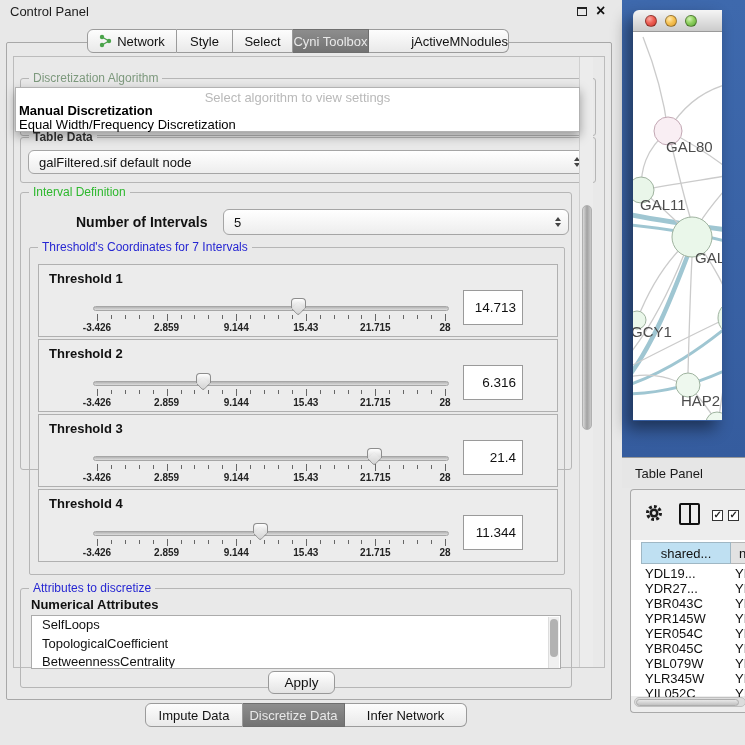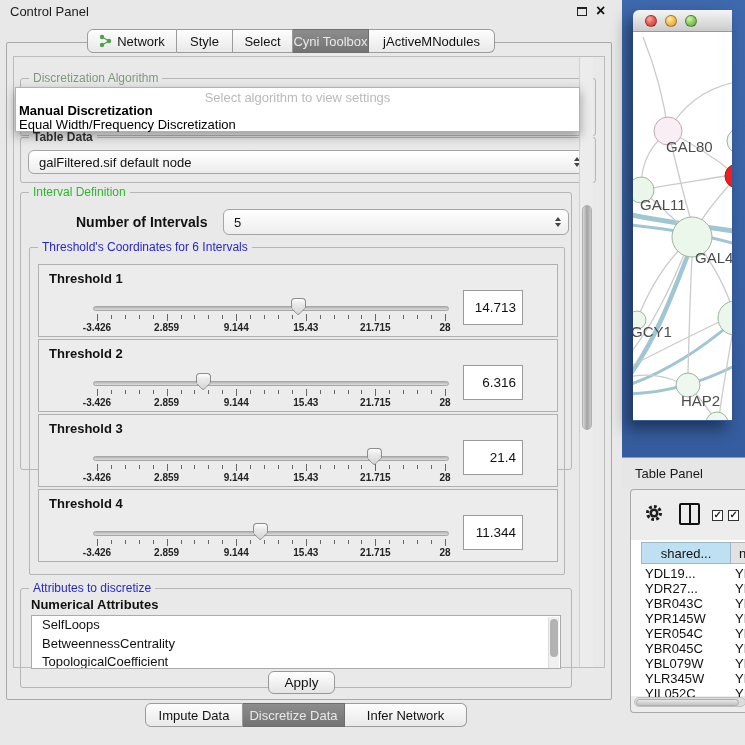--- a/index.html
+++ b/index.html
@@ -72,21 +72,21 @@
   .listbox .li{font-size:13px;color:#111;padding-left:10px;line-height:18.5px;white-space:nowrap;}
   .list-vscroll{position:absolute;right:1px;top:1px;width:11px;height:52px;background:#f0f0f0;border-left:1px solid #ddd;}
   .list-vscroll .thumb{position:absolute;left:1px;top:2px;width:8px;height:38px;border-radius:4px;background:#b2b2b2;}
 
   .apply-btn{position:absolute;left:268px;top:671px;width:67px;height:23px;border-radius:6px;
              background:linear-gradient(#ffffff,#e4e4e4);border:1px solid #999;font-size:13.5px;color:#111;
              display:flex;align-items:center;justify-content:center;}
 
   
   .desktop{position:absolute;left:622px;top:0;width:123px;height:457px;background:linear-gradient(180deg,#3e69ad,#355c9e);}
-  .mac-window{position:absolute;left:633px;top:10px;width:99px;height:411px;border-radius:6px 0 0 0;
+  .mac-window{position:absolute;left:633px;top:10px;width:89px;height:411px;border-radius:6px 0 0 0;
               box-shadow:-6px 8px 16px rgba(0,0,0,0.45);}
   .mac-titlebar{height:22px;background:linear-gradient(#f5f5f5,#cbcbcb);border-radius:6px 0 0 0;border-bottom:1px solid #9a9a9a;position:relative;}
   .light{position:absolute;top:5px;width:12px;height:12px;border-radius:50%;border:0.5px solid rgba(0,0,0,0.35);}
   .light.red{left:12px;background:radial-gradient(circle at 35% 30%,#f9a9a2,#ee5f55 45%,#c8352b);}
   .light.yellow{left:32px;background:radial-gradient(circle at 35% 30%,#ffe9b0,#f6c254 45%,#dd9d2f);}
   .light.green{left:52px;background:radial-gradient(circle at 35% 30%,#d2f2b4,#8ed05e 45%,#57a233);}
   .mac-content{height:388px;background:#fff;overflow:hidden;}
 
   .tp-header{position:absolute;left:622px;top:457px;width:123px;height:31px;background:#e6e6e6;border-top:1px solid #999;}
   .tp-header .t{position:absolute;left:13px;top:8px;font-size:13px;color:#1a1a1a;}
@@ -134,21 +134,21 @@
       </div>
       <div class="tab" style="width: 56px;">
         <span>Style</span>
       </div>
       <div class="tab" style="width: 60px;">
         <span>Select</span>
       </div>
       <div class="tab selected" style="width: 76px;">
         <span>Cyni Toolbox</span>
       </div>
-      <div class="tab" style="width: 126px;">
+      <div class="tab" style="width: 140px; justify-content: flex-end;">
         <span>jActiveMNodules</span>
       </div>
     </div>
 
   <div class="outer-panel"></div>
   <div class="inner-panel"></div>
 
   <div class="group" style="left:20px;top:78px;width:576px;height:58px;">
     <span class="group-title gt-dim">Discretization Algorithm</span>
   </div>
@@ -180,21 +180,21 @@
     <span class="group-title gt-green">Interval Definition</span>
     <span style="position:absolute;left:55px;top:21px;font-size:14px;font-weight:bold;color:#111;">Number of Intervals</span>
     <div class="combo" style="left:202px;top:16px;width:346px;height:26px;">
       <span>5</span>
       <span class="spin">
           <i class="up"></i>
           <i class="down"></i>
         </span>
     </div>
     <div class="group" style="left:8px;top:54px;width:536px;height:328px;border-radius:2px;">
-      <span class="group-title gt-blue">Threshold's Coordinates for 6 Intervals</span>
+      <span class="group-title gt-blue">Threshold's Coordinates for 7 Intervals</span>
       <div id="thresholds" style="position:absolute;left:8px;top:16px;width:520px;">
           <div class="threshold-box">
             <div class="th-label">Threshold 1</div>
             <div class="slider-track"></div>
             <div class="tick major" style="left: 58px;"></div>
             <div class="tick-label" style="left: 58px;">-3.426</div>
             <div class="tick minor" style="left: 71.92px;"></div>
             <div class="tick minor" style="left: 85.84px;"></div>
             <div class="tick minor" style="left: 99.76px;"></div>
             <div class="tick minor" style="left: 113.68px;"></div>
@@ -344,22 +344,22 @@
         </div>
     </div>
   </div>
 
   <div class="group" style="left:20px;top:588px;width:552px;height:100px;">
     <span class="group-title gt-blue">Attributes to discretize</span>
     <span style="position:absolute;left:10px;top:8px;font-size:13px;font-weight:bold;color:#111;">Numerical Attributes</span>
     <div class="listbox" style="left:10px;top:26px;width:530px;height:54px;">
       <div id="attr-list">
           <div class="li">SelfLoops</div>
+          <div class="li">TopologicalCoefficient</div>
           <div class="li">BetweennessCentrality</div>
-          <div class="li">TopologicalCoefficient</div>
         </div>
       <div class="list-vscroll">
           <div class="thumb"></div>
         </div>
     </div>
   </div>
 
   <div class="vscroll">
       <div class="thumb"></div>
     </div>

